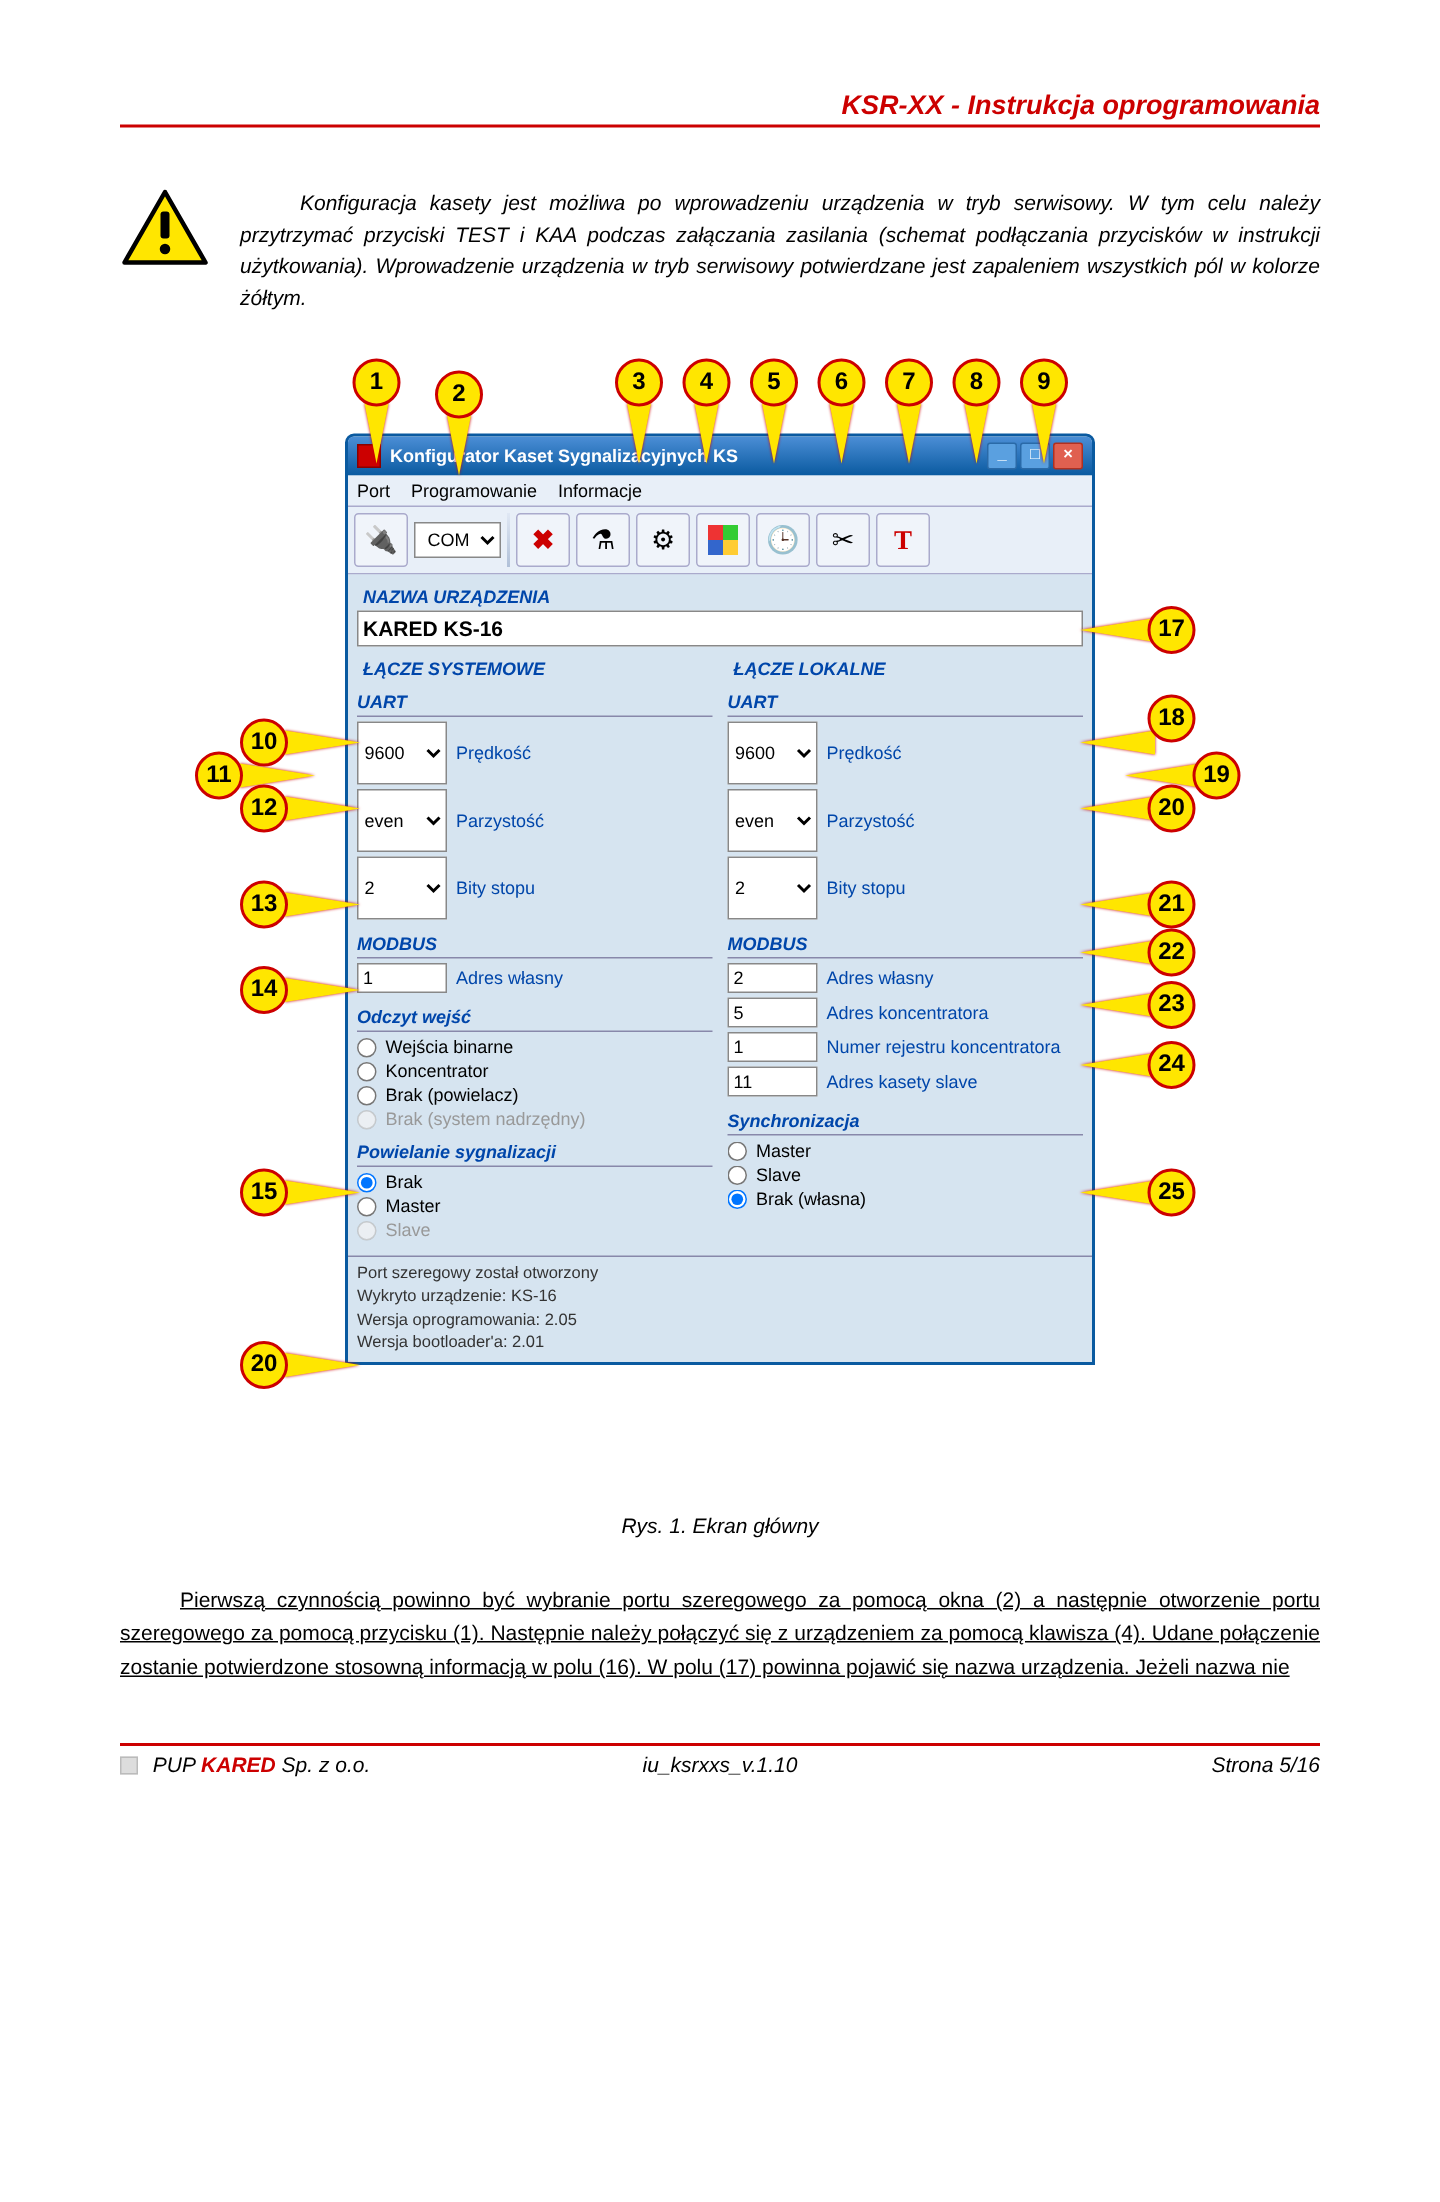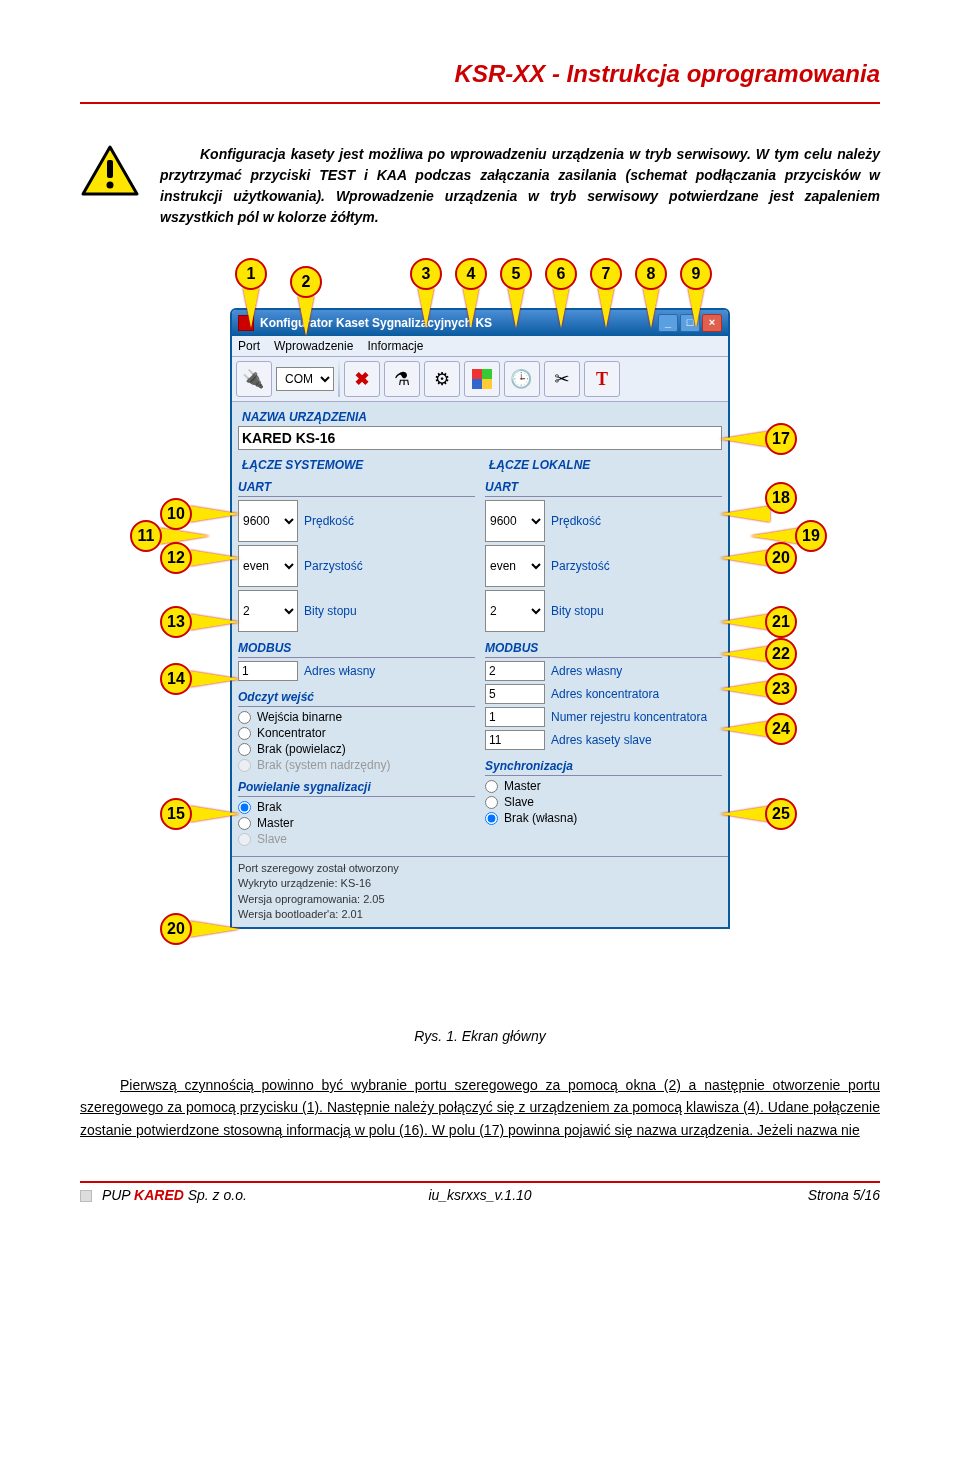--- a/index.html
+++ b/index.html
@@ -1,21 +1,21 @@
 <!DOCTYPE html>
 <html><head>
 <meta charset="utf-8">
 <style>
   * { box-sizing: border-box; margin: 0; padding: 0; }
   body { font-family: Arial, sans-serif; background: #fff; width: 960px; margin: 0 auto; font-size: 14px; color: #000; }
   .page { padding: 60px 80px 20px 80px; }
-  .header-title { color: #c00; font-weight: bold; font-style: italic; font-size: 24px; text-align: right; border-bottom: 2px solid #c00; padding-bottom: 14px; margin-bottom: 40px; }
+  .header-title { color: #c00; font-weight: bold; font-style: italic; font-size: 18px; text-align: right; border-bottom: 2px solid #c00; padding-bottom: 2px; margin-bottom: 40px; }
   .intro { display: flex; gap: 20px; margin-bottom: 30px; }
   .warn-icon-wrap { flex: 0 0 60px; }
-  .intro-text { flex: 1; font-style: italic; font-weight: bold; line-height: 1.5; text-align: justify; text-indent: 40px; }
+  .intro-text { flex: 1; font-style: italic; font-weight: normal; line-height: 1.5; text-align: justify; text-indent: 40px; }
   .figure-wrap { display: flex; justify-content: center; margin: 20px 0 10px 0; }
   .figure { position: relative; width: 700px; height: 760px; }
   .callout { position: absolute; width: 32px; height: 32px; border-radius: 50%; background: #ffe600; border: 2px solid #c00; color: #000; font-weight: bold; display: flex; align-items: center; justify-content: center; font-size: 16px; z-index: 10; }
   .arrow-l { position: absolute; width: 0; height: 0; border-top: 8px solid transparent; border-bottom: 8px solid transparent; border-right: 50px solid #ffe600; z-index: 5; filter: drop-shadow(0 0 1px #c00); }
   .arrow-r { position: absolute; width: 0; height: 0; border-top: 8px solid transparent; border-bottom: 8px solid transparent; border-left: 50px solid #ffe600; z-index: 5; filter: drop-shadow(0 0 1px #c00); }
   .arrow-d { position: absolute; width: 0; height: 0; border-left: 8px solid transparent; border-right: 8px solid transparent; border-top: 40px solid #ffe600; z-index: 5; filter: drop-shadow(0 0 1px #c00); }
   .window { position: absolute; left: 100px; top: 50px; width: 500px; background: #d6e4f0; border: 2px solid #0a5aa0; border-radius: 6px 6px 0 0; overflow: hidden; font-size: 12px; }
   .titlebar { background: linear-gradient(#4b8ed6, #0a5aa0); color: #fff; padding: 4px 6px; display: flex; align-items: center; justify-content: space-between; font-weight: bold; gap: 48px; }
   .tb-left { display: flex; align-items: center; gap: 6px; }
   .tb-icon { width: 16px; height: 16px; background: #c00; border: 1px solid #800; }
@@ -132,21 +132,21 @@
             <span>Konfigurator Kaset Sygnalizacyjnych KS</span>
           </div>
           <div class="tb-btns">
             <div class="tb-btn">_</div>
             <div class="tb-btn">□</div>
             <div class="tb-btn tb-close">×</div>
           </div>
         </div>
         <div class="menubar">
           <span class="menu-item">Port</span>
-          <span class="menu-item">Wprowadzenie</span>
+          <span class="menu-item">Programowanie</span>
           <span class="menu-item">Informacje</span>
         </div>
         <div class="toolbar">
           <div class="tool-btn">🔌</div>
           <select class="com-select"><option>COM3</option></select>
           <div class="tool-sep"></div>
           <div class="tool-btn" style="color:#c00;font-weight:bold">✖</div>
           <div class="tool-btn">⚗</div>
           <div class="tool-btn">⚙</div>
           <div class="tool-btn">

